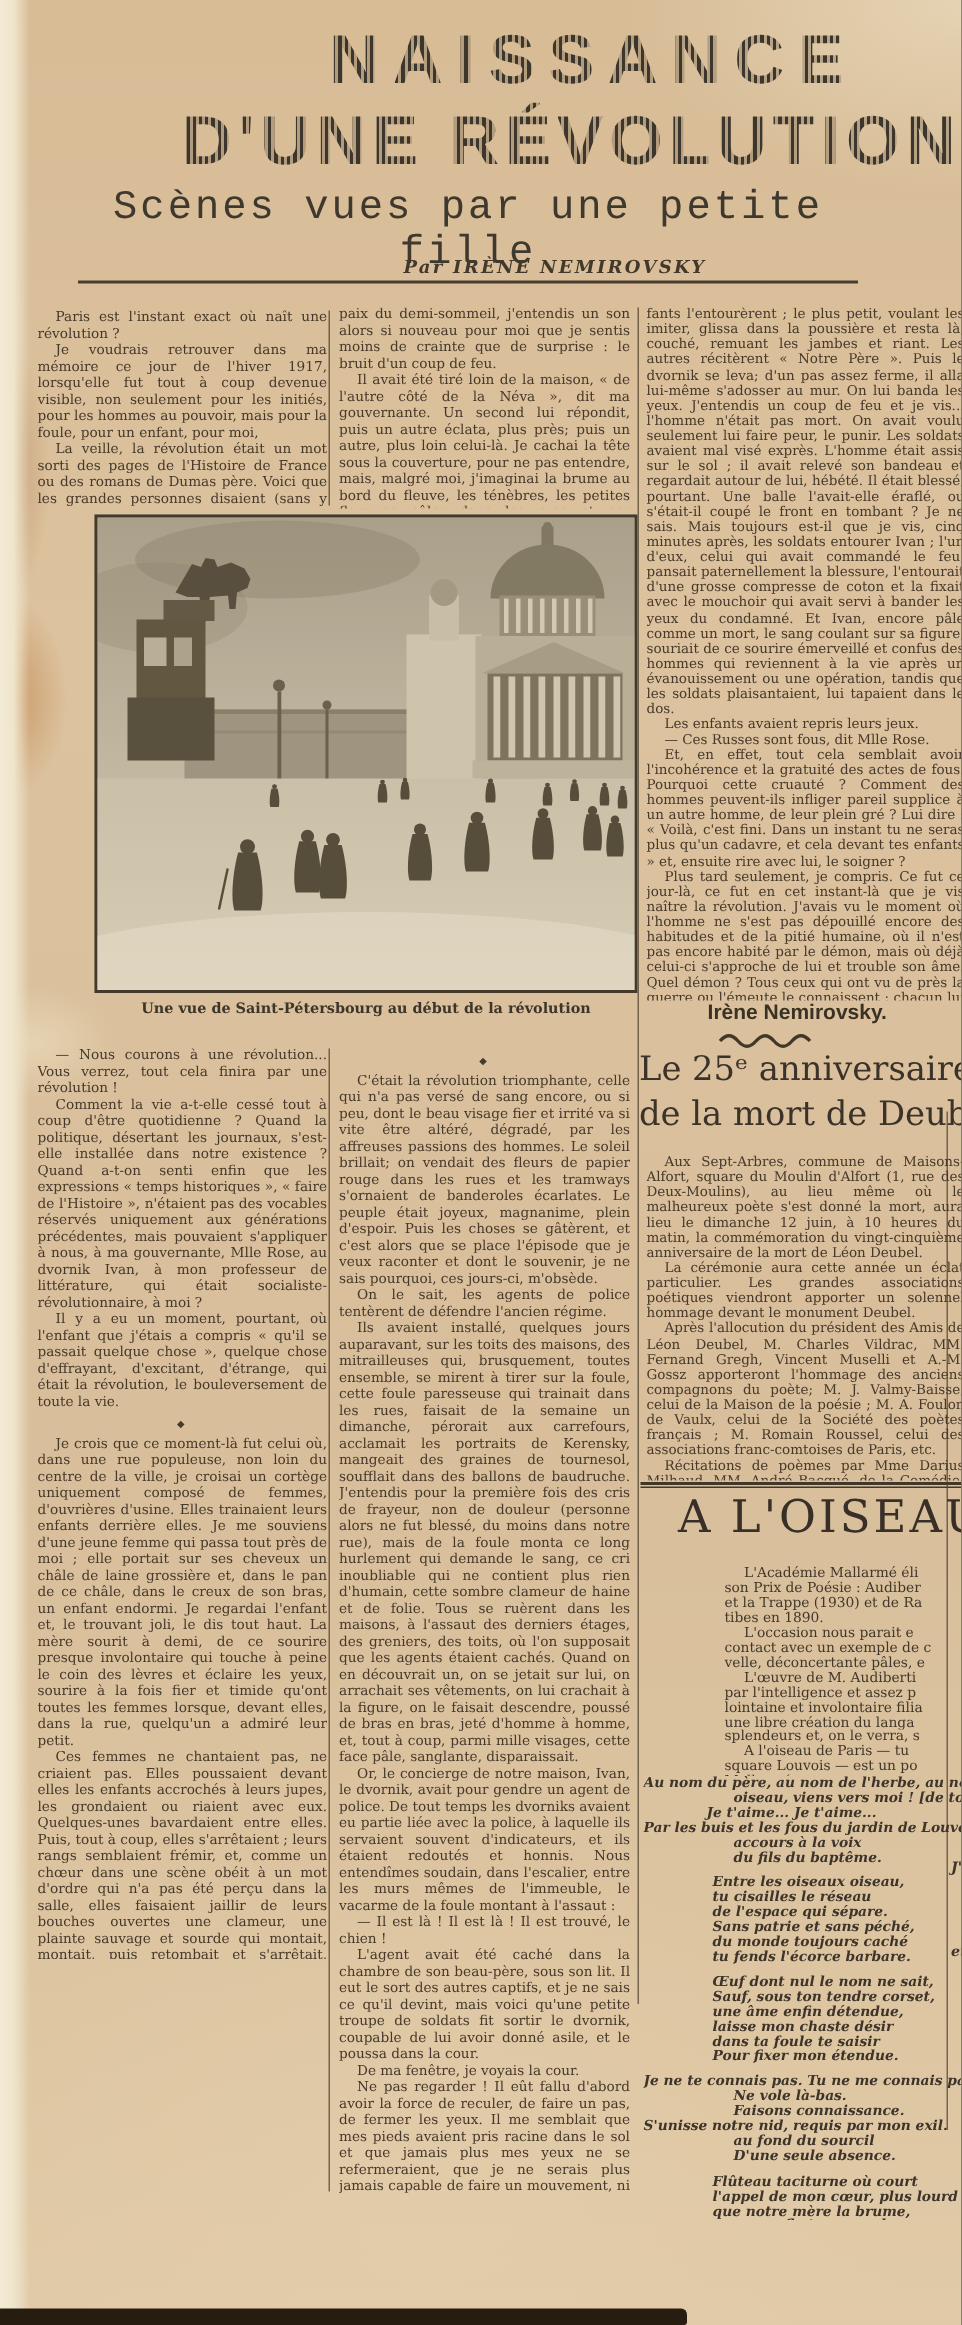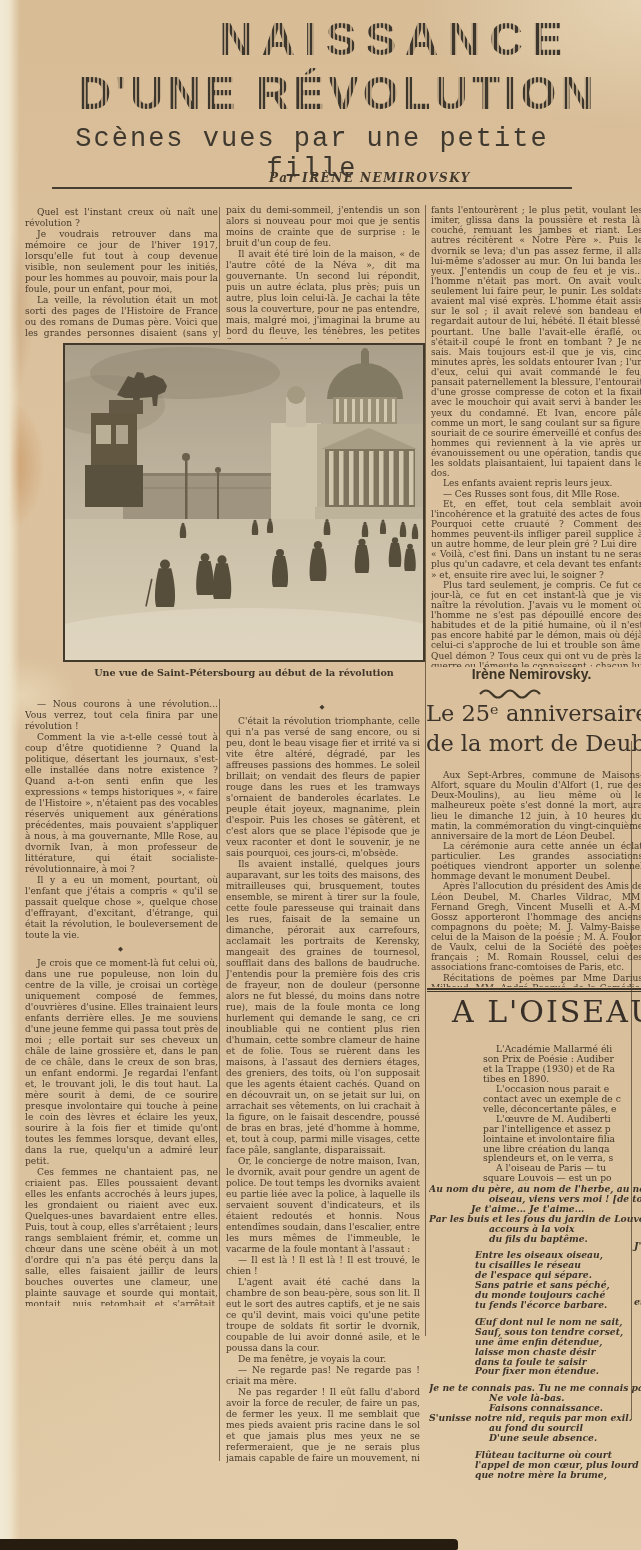--- a/index.html
+++ b/index.html
@@ -19,21 +19,21 @@
   .masthead-title{
     position:absolute;font-family:"Liberation Sans",sans-serif;font-weight:700;color:#3d362c;
   }
   @supports ((-webkit-background-clip:text) or (background-clip:text)){
     .masthead-title{
       background-image:repeating-linear-gradient(90deg,#3d362c 0px,#3d362c 2.2px,rgba(61,54,44,0.24) 2.2px,rgba(61,54,44,0.24) 4.2px);
       -webkit-background-clip:text;background-clip:text;color:transparent;
     }
   }
   .t1{left:150px;top:12px;width:491px;text-align:center;font-size:46px;letter-spacing:9px;}
-  .t2{left:78px;top:66px;width:563px;text-align:left;font-size:46px;letter-spacing:4px;}
+  .t2{left:78px;top:66px;width:563px;text-align:right;font-size:46px;letter-spacing:4px;}
   .subtitle{
     position:absolute;left:52px;top:124px;width:520px;text-align:center;
     font-family:Liberation Mono, monospace;font-size:27px;letter-spacing:2px;color:#3f382e;
     padding-bottom:3px;border-bottom:2px solid #473e31;
   }
   .byline{
     position:absolute;left:225px;top:171px;width:290px;text-align:center;
     font-style:italic;font-weight:bold;font-size:12px;letter-spacing:1.5px;color:#42392c;
   }
   
@@ -96,21 +96,21 @@
   <div class="masthead-title t2">D'UNE RÉVOLUTION</div>
   <div class="subtitle">Scènes vues par une petite fille</div>
   <div class="byline">Par IRÈNE NEMIROVSKY</div>
 
   <div class="vr" id="vr1"></div>
   <div class="vr" id="vr2"></div>
   <div class="vr" id="vr3"></div>
   <div class="vr" id="vr4"></div>
 
   <div class="col bt c12" id="col1top">
-      <p>Quel est l'instant creux où naît une révolution ?</p>
+      <p>Paris est l'instant exact où naît une révolution ?</p>
       <p>Je voudrais retrouver dans ma mémoire ce jour de l'hiver 1917, lorsqu'elle fut tout à coup devenue visible, non seulement pour les initiés, pour les hommes au pouvoir, mais pour la foule, pour un enfant, pour moi,</p>
       <p>La veille, la révolution était un mot sorti des pages de l'Histoire de France ou des romans de Dumas père. Voici que les grandes personnes disaient (sans y croire encore) :</p>
     </div>
   <div class="col bt c12" id="col2top">
       <p class="ni">paix du demi-sommeil, j'entendis un son alors si nouveau pour moi que je sentis moins de crainte que de surprise : le bruit d'un coup de feu.</p>
       <p>Il avait été tiré loin de la maison, « de l'autre côté de la Néva », dit ma gouvernante. Un second lui répondit, puis un autre éclata, plus près; puis un autre, plus loin celui-là. Je cachai la tête sous la couverture, pour ne pas entendre, mais, malgré moi, j'imaginai la brume au bord du fleuve, les ténèbres, les petites flammes pâles dans les rues et ces hommes qui se</p>
     </div>
   <div class="col bt c3" id="col3art">
       <p class="ni">fants l'entourèrent ; le plus petit, voulant les imiter, glissa dans la poussière et resta là, couché, remuant les jambes et riant. Les autres récitèrent « Notre Père ». Puis le dvornik se leva; d'un pas assez ferme, il alla lui-même s'adosser au mur. On lui banda les yeux. J'entendis un coup de feu et je vis... l'homme n'était pas mort. On avait voulu seulement lui faire peur, le punir. Les soldats avaient mal visé exprès. L'homme était assis sur le sol ; il avait relevé son bandeau et regardait autour de lui, hébété. Il était blessé, pourtant. Une balle l'avait-elle éraflé, ou s'était-il coupé le front en tombant ? Je ne sais. Mais toujours est-il que je vis, cinq minutes après, les soldats entourer Ivan ; l'un d'eux, celui qui avait commandé le feu, pansait paternellement la blessure, l'entourait d'une grosse compresse de coton et la fixait avec le mouchoir qui avait servi à bander les yeux du condamné. Et Ivan, encore pâle comme un mort, le sang coulant sur sa figure, souriait de ce sourire émerveillé et confus des hommes qui reviennent à la vie après un évanouissement ou une opération, tandis que les soldats plaisantaient, lui tapaient dans le dos.</p>
       <p>Les enfants avaient repris leurs jeux.</p>
@@ -122,26 +122,26 @@
       <p>— Nous courons à une révolution... Vous verrez, tout cela finira par une révolution !</p>
       <p>Comment la vie a-t-elle cessé tout à coup d'être quotidienne ? Quand la politique, désertant les journaux, s'est-elle installée dans notre existence ? Quand a-t-on senti enfin que les expressions « temps historiques », « faire de l'Histoire », n'étaient pas des vocables réservés uniquement aux générations précédentes, mais pouvaient s'appliquer à nous, à ma gouvernante, Mlle Rose, au dvornik Ivan, à mon professeur de littérature, qui était socialiste-révolutionnaire, à moi ?</p>
       <p>Il y a eu un moment, pourtant, où l'enfant que j'étais a compris « qu'il se passait quelque chose », quelque chose d'effrayant, d'excitant, d'étrange, qui était la révolution, le bouleversement de toute la vie.</p>
       <p class="ornament">◆</p>
       <p>Je crois que ce moment-là fut celui où, dans une rue populeuse, non loin du centre de la ville, je croisai un cortège uniquement composé de femmes, d'ouvrières d'usine. Elles trainaient leurs enfants derrière elles. Je me souviens d'une jeune femme qui passa tout près de moi ; elle portait sur ses cheveux un châle de laine grossière et, dans le pan de ce châle, dans le creux de son bras, un enfant endormi. Je regardai l'enfant et, le trouvant joli, le dis tout haut. La mère sourit à demi, de ce sourire presque involontaire qui touche à peine le coin des lèvres et éclaire les yeux, sourire à la fois fier et timide qu'ont toutes les femmes lorsque, devant elles, dans la rue, quelqu'un a admiré leur petit.</p>
       <p>Ces femmes ne chantaient pas, ne criaient pas. Elles poussaient devant elles les enfants accrochés à leurs jupes, les grondaient ou riaient avec eux. Quelques-unes bavardaient entre elles. Puis, tout à coup, elles s'arrêtaient ; leurs rangs semblaient frémir, et, comme un chœur dans une scène obéit à un mot d'ordre qui n'a pas été perçu dans la salle, elles faisaient jaillir de leurs bouches ouvertes une clameur, une plainte sauvage et sourde qui montait, montait, puis retombait et s'arrêtait, brisée net.</p>
     </div>
   <div class="col bt c12" id="col2bot">
       <p class="ornament">◆</p>
       <p>C'était la révolution triomphante, celle qui n'a pas versé de sang encore, ou si peu, dont le beau visage fier et irrité va si vite être altéré, dégradé, par les affreuses passions des hommes. Le soleil brillait; on vendait des fleurs de papier rouge dans les rues et les tramways s'ornaient de banderoles écarlates. Le peuple était joyeux, magnanime, plein d'espoir. Puis les choses se gâtèrent, et c'est alors que se place l'épisode que je veux raconter et dont le souvenir, je ne sais pourquoi, ces jours-ci, m'obsède.</p>
+      <p>On le sait, les agents de police tentèrent de défendre l'ancien régime.</p>
       <p>Ils avaient installé, quelques jours auparavant, sur les toits des maisons, des mitrailleuses qui, brusquement, toutes ensemble, se mirent à tirer sur la foule, cette foule paresseuse qui trainait dans les rues, faisait de la semaine un dimanche, pérorait aux carrefours, acclamait les portraits de Kerensky, mangeait des graines de tournesol, soufflait dans des ballons de baudruche. J'entendis pour la première fois des cris de frayeur, non de douleur (personne alors ne fut blessé, du moins dans notre rue), mais de la foule monta ce long hurlement qui demande le sang, ce cri inoubliable qui ne contient plus rien d'humain, cette sombre clameur de haine et de folie. Tous se ruèrent dans les maisons, à l'assaut des derniers étages, des greniers, des toits, où l'on supposait que les agents étaient cachés. Quand on en découvrait un, on se jetait sur lui, on arrachait ses vêtements, on lui crachait à la figure, on le faisait descendre, poussé de bras en bras, jeté d'homme à homme, et, tout à coup, parmi mille visages, cette face pâle, sanglante, disparaissait.</p>
       <p>Or, le concierge de notre maison, Ivan, le dvornik, avait pour gendre un agent de police. De tout temps les dvorniks avaient eu partie liée avec la police, à laquelle ils servaient souvent d'indicateurs, et ils étaient redoutés et honnis. Nous entendîmes soudain, dans l'escalier, entre les murs mêmes de l'immeuble, le vacarme de la foule montant à l'assaut :</p>
       <p>— Il est là ! Il est là ! Il est trouvé, le chien !</p>
       <p>L'agent avait été caché dans la chambre de son beau-père, sous son lit. Il eut le sort des autres captifs, et je ne sais ce qu'il devint, mais voici qu'une petite troupe de soldats fit sortir le dvornik, coupable de lui avoir donné asile, et le poussa dans la cour.</p>
       <p>De ma fenêtre, je voyais la cour.</p>
-      <p>— Ne regarde pas! Ne regarde pas ! criait ma mère.</p>
       <p>Ne pas regarder ! Il eût fallu d'abord avoir la force de reculer, de faire un pas, de fermer les yeux. Il me semblait que mes pieds avaient pris racine dans le sol et que jamais plus mes yeux ne se refermeraient, que je ne serais plus jamais capable de faire un mouvement, ni de pousser un cri.</p>
     </div>
 
   <div class="sig">Irène Nemirovsky.</div>
 
   <div class="squiggle">
     <svg width="70" height="12" viewBox="0 0 70 12">
       <path d="M2,7 q6,-7 12,0 q6,7 12,0 q6,-7 12,0 q6,7 12,0 q6,-7 12,0" fill="none" stroke="#42382a" stroke-width="2.2"></path>
     </svg>
   </div>

